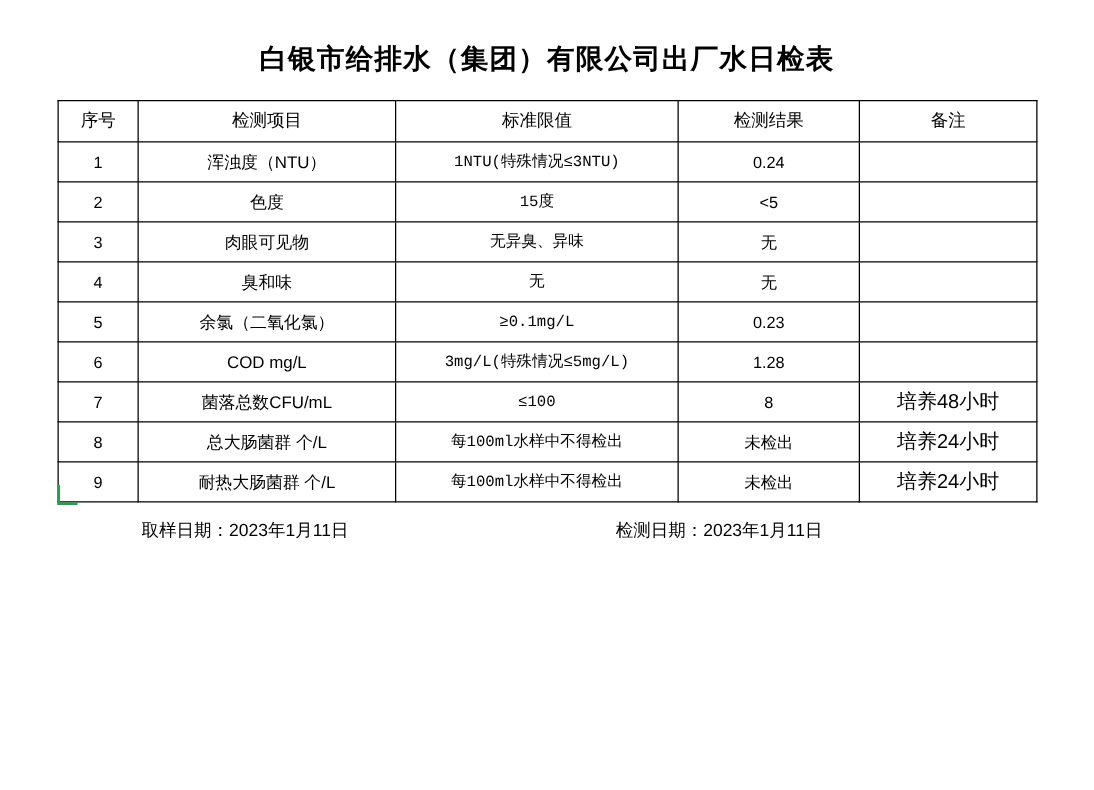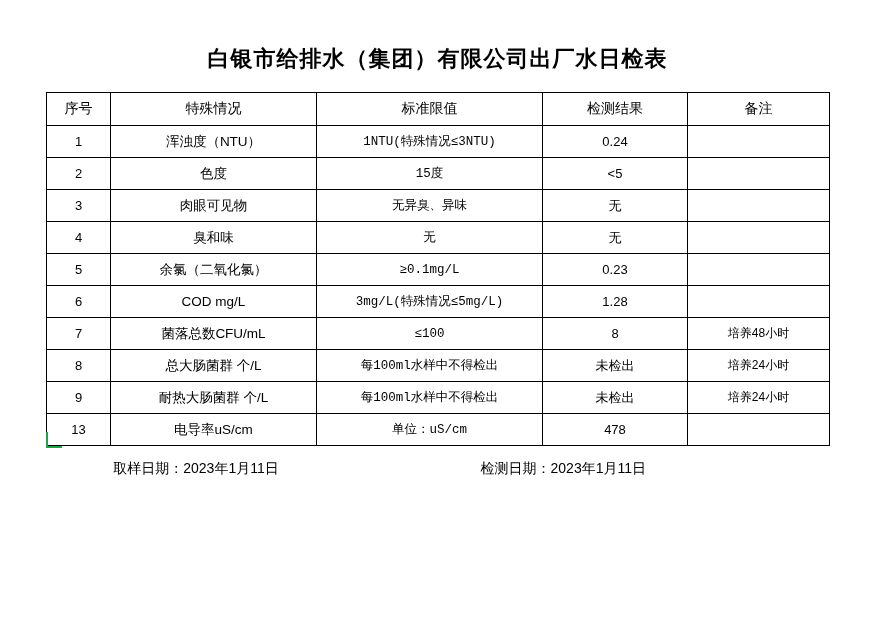--- a/index.html
+++ b/index.html
@@ -19,21 +19,21 @@
     width: 875px;
     height: 632px;
     position: relative;
     box-sizing: border-box;
   }
   .doc-title {
     text-align: center;
     font-size: 22px;
     font-weight: bold;
     letter-spacing: 1px;
-    margin-top: 44px;
+    margin-top: 32px;
     margin-bottom: 18px;
     font-family: "Liberation Serif", "DejaVu Serif", serif;
   }
   .table-wrap {
     margin: 0 46px;
     position: relative;
   }
   table.report {
     width: 783px;
     border-collapse: collapse;
@@ -57,29 +57,30 @@
   }
   col.c-no    { width: 64px; }
   col.c-item  { width: 206px; }
   col.c-std   { width: 226px; }
   col.c-res   { width: 145px; }
   col.c-note  { width: 142px; }
 
   .cell-item { font-size: 13.5px; }
   .cell-std  { font-size: 12.5px; font-family: Liberation Mono, monospace; }
   .cell-res  { font-size: 13px; }
-  .cell-note { font-size: 12px; }
+  .cell-note { font-size: 16px; }
   .cell-no   { font-size: 13px; }
 
   .footer {
     margin: 0 46px;
     display: flex;
     align-items: center;
     margin-top: 14px;
     font-size: 14px;
+    gap: 12px;
   }
   .footer .f-sample { width: 300px; text-align: center; }
   .footer .f-test   { width: 300px; text-align: right; }
   .footer .f-filler { width: 183px; text-align: center; }
   .footer .f-label  { }
   .footer .f-value  { }
 
   .green-mark {
     position: absolute;
     left: 0px;
@@ -103,21 +104,21 @@
       <colgroup>
         <col class="c-no">
           <col class="c-item">
           <col class="c-std">
           <col class="c-res">
           <col class="c-note">
       </colgroup>
       <thead>
         <tr>
           <td>序号</td>
-          <td>特殊情况</td>
+          <td>检测项目</td>
           <td>标准限值</td>
           <td>检测结果</td>
           <td>备注</td>
         </tr>
       </thead>
       <tbody>
         <tr>
           <td class="cell-no">1</td>
           <td class="cell-item">浑浊度（NTU）</td>
           <td class="cell-std">1NTU(特殊情况≤3NTU)</td>
@@ -172,27 +173,20 @@
           <td class="cell-std">每100ml水样中不得检出</td>
           <td class="cell-res">未检出</td>
           <td class="cell-note">培养24小时</td>
         </tr>
         <tr>
           <td class="cell-no">9</td>
           <td class="cell-item">耐热大肠菌群 个/L</td>
           <td class="cell-std">每100ml水样中不得检出</td>
           <td class="cell-res">未检出</td>
           <td class="cell-note">培养24小时</td>
-        </tr>
-        <tr>
-          <td class="cell-no">13</td>
-          <td class="cell-item">电导率uS/cm</td>
-          <td class="cell-std">单位：uS/cm</td>
-          <td class="cell-res">478</td>
-          <td class="cell-note"></td>
         </tr>
       </tbody>
     </table>
     <div class="green-mark"></div>
   </div>
 
   <div class="footer">
     <div class="f-sample">
       <span class="f-label">取样日期：</span><span class="f-value">2023年1月11日</span>
     </div>

